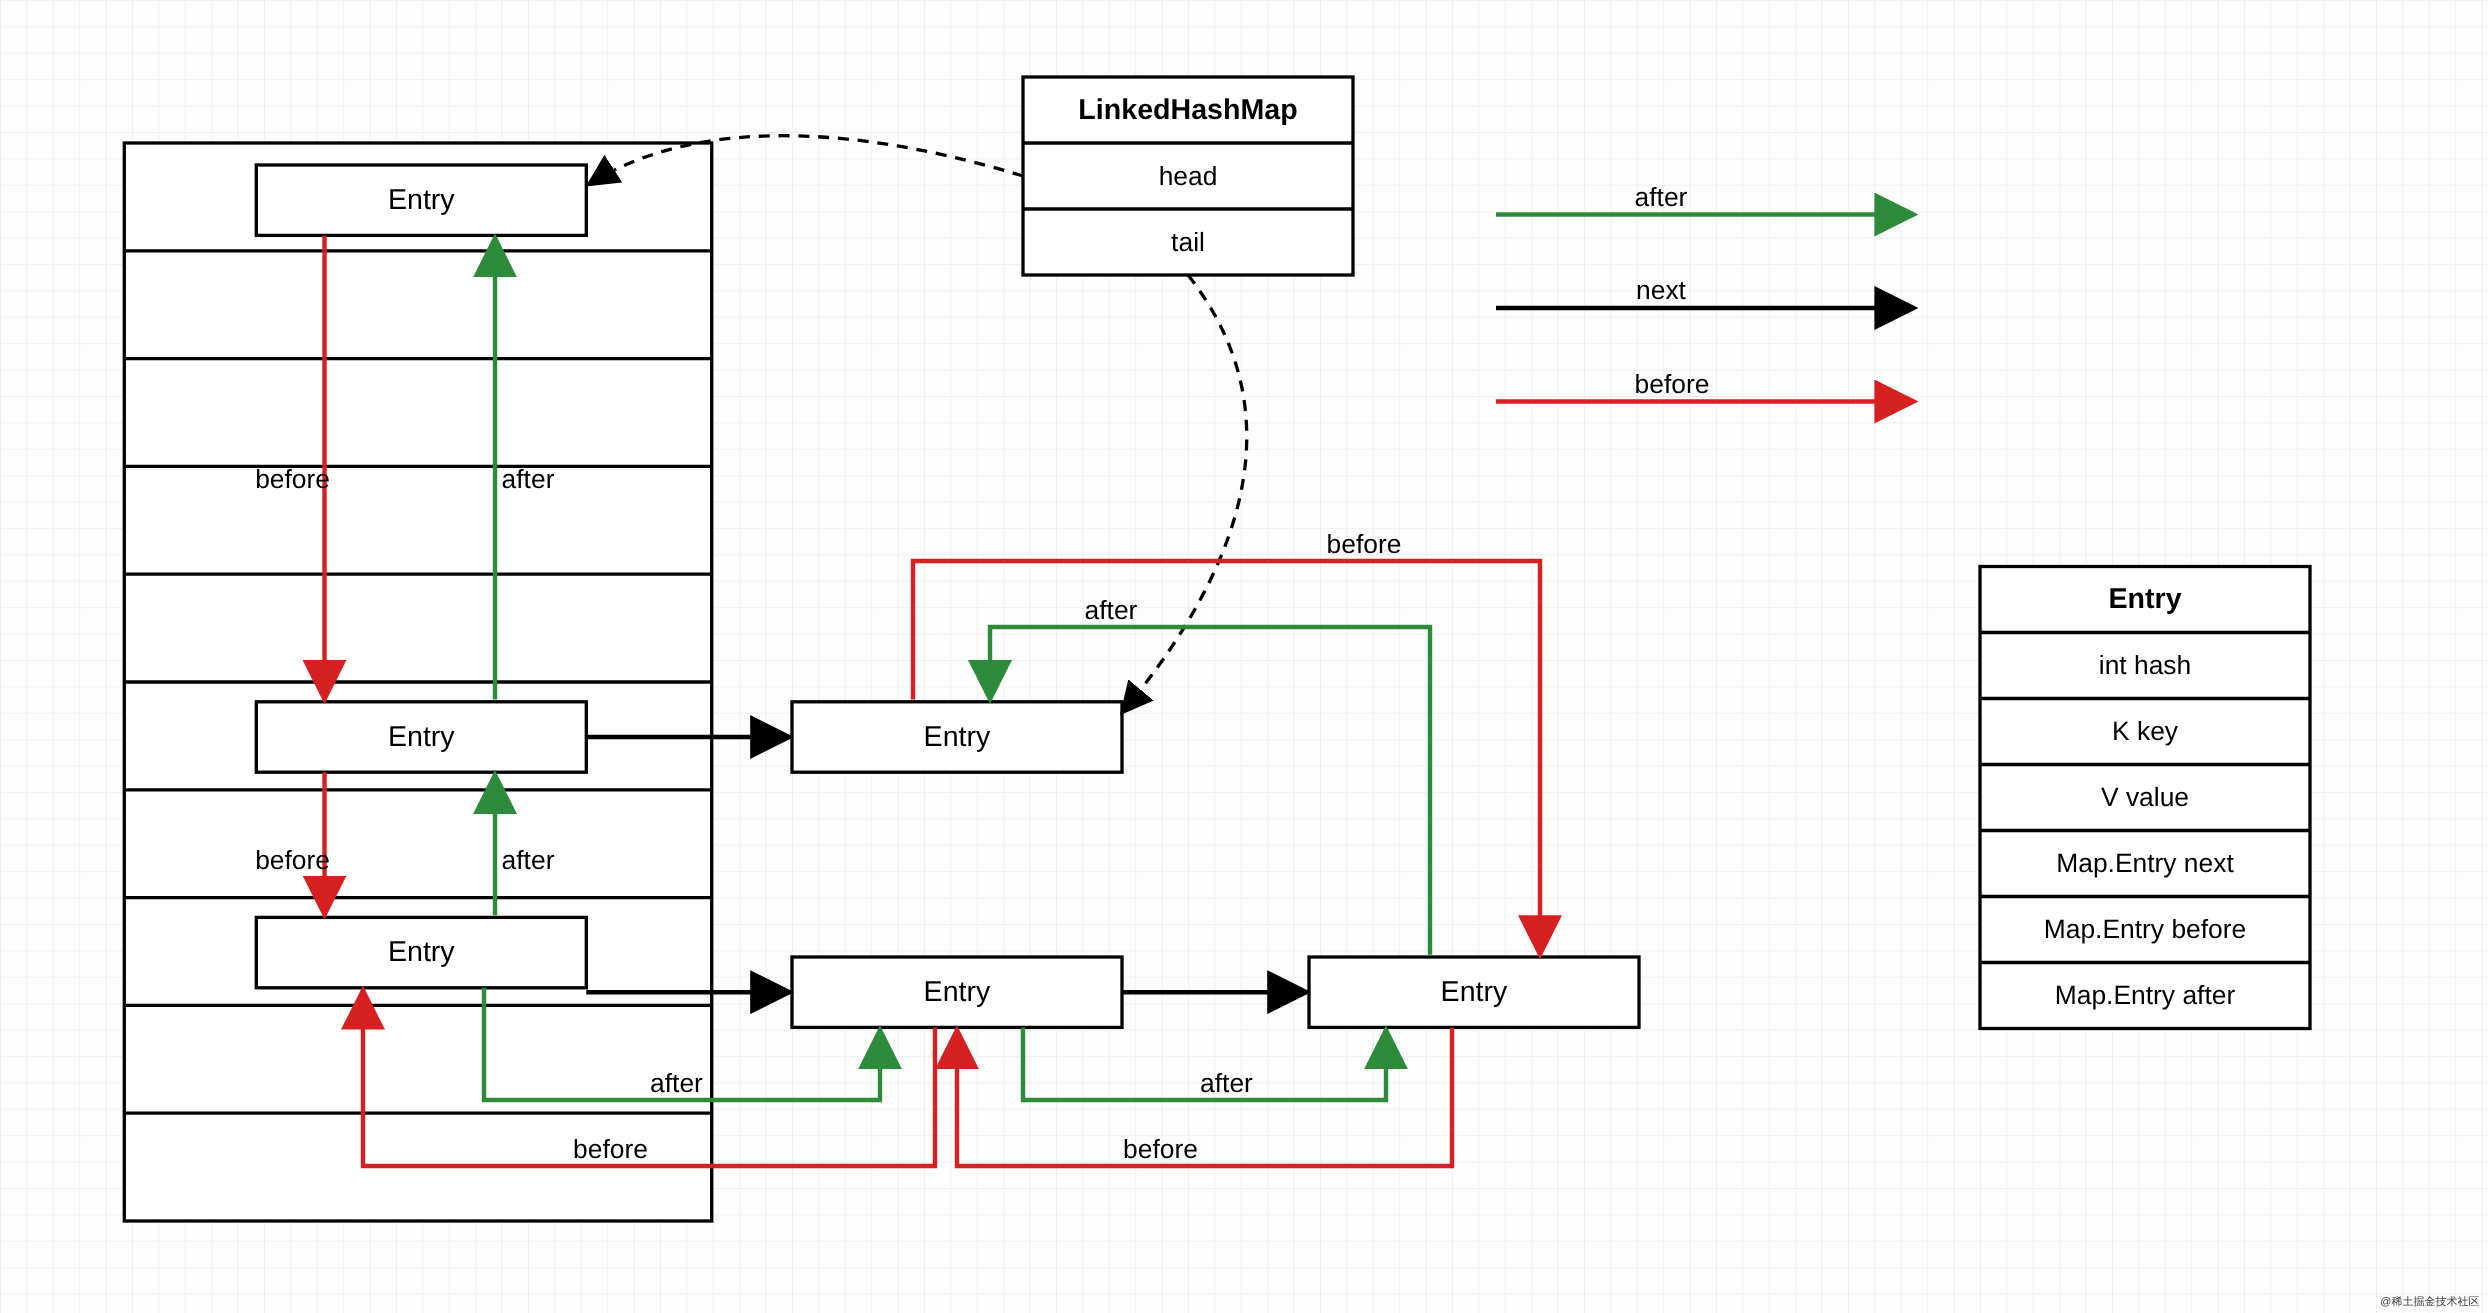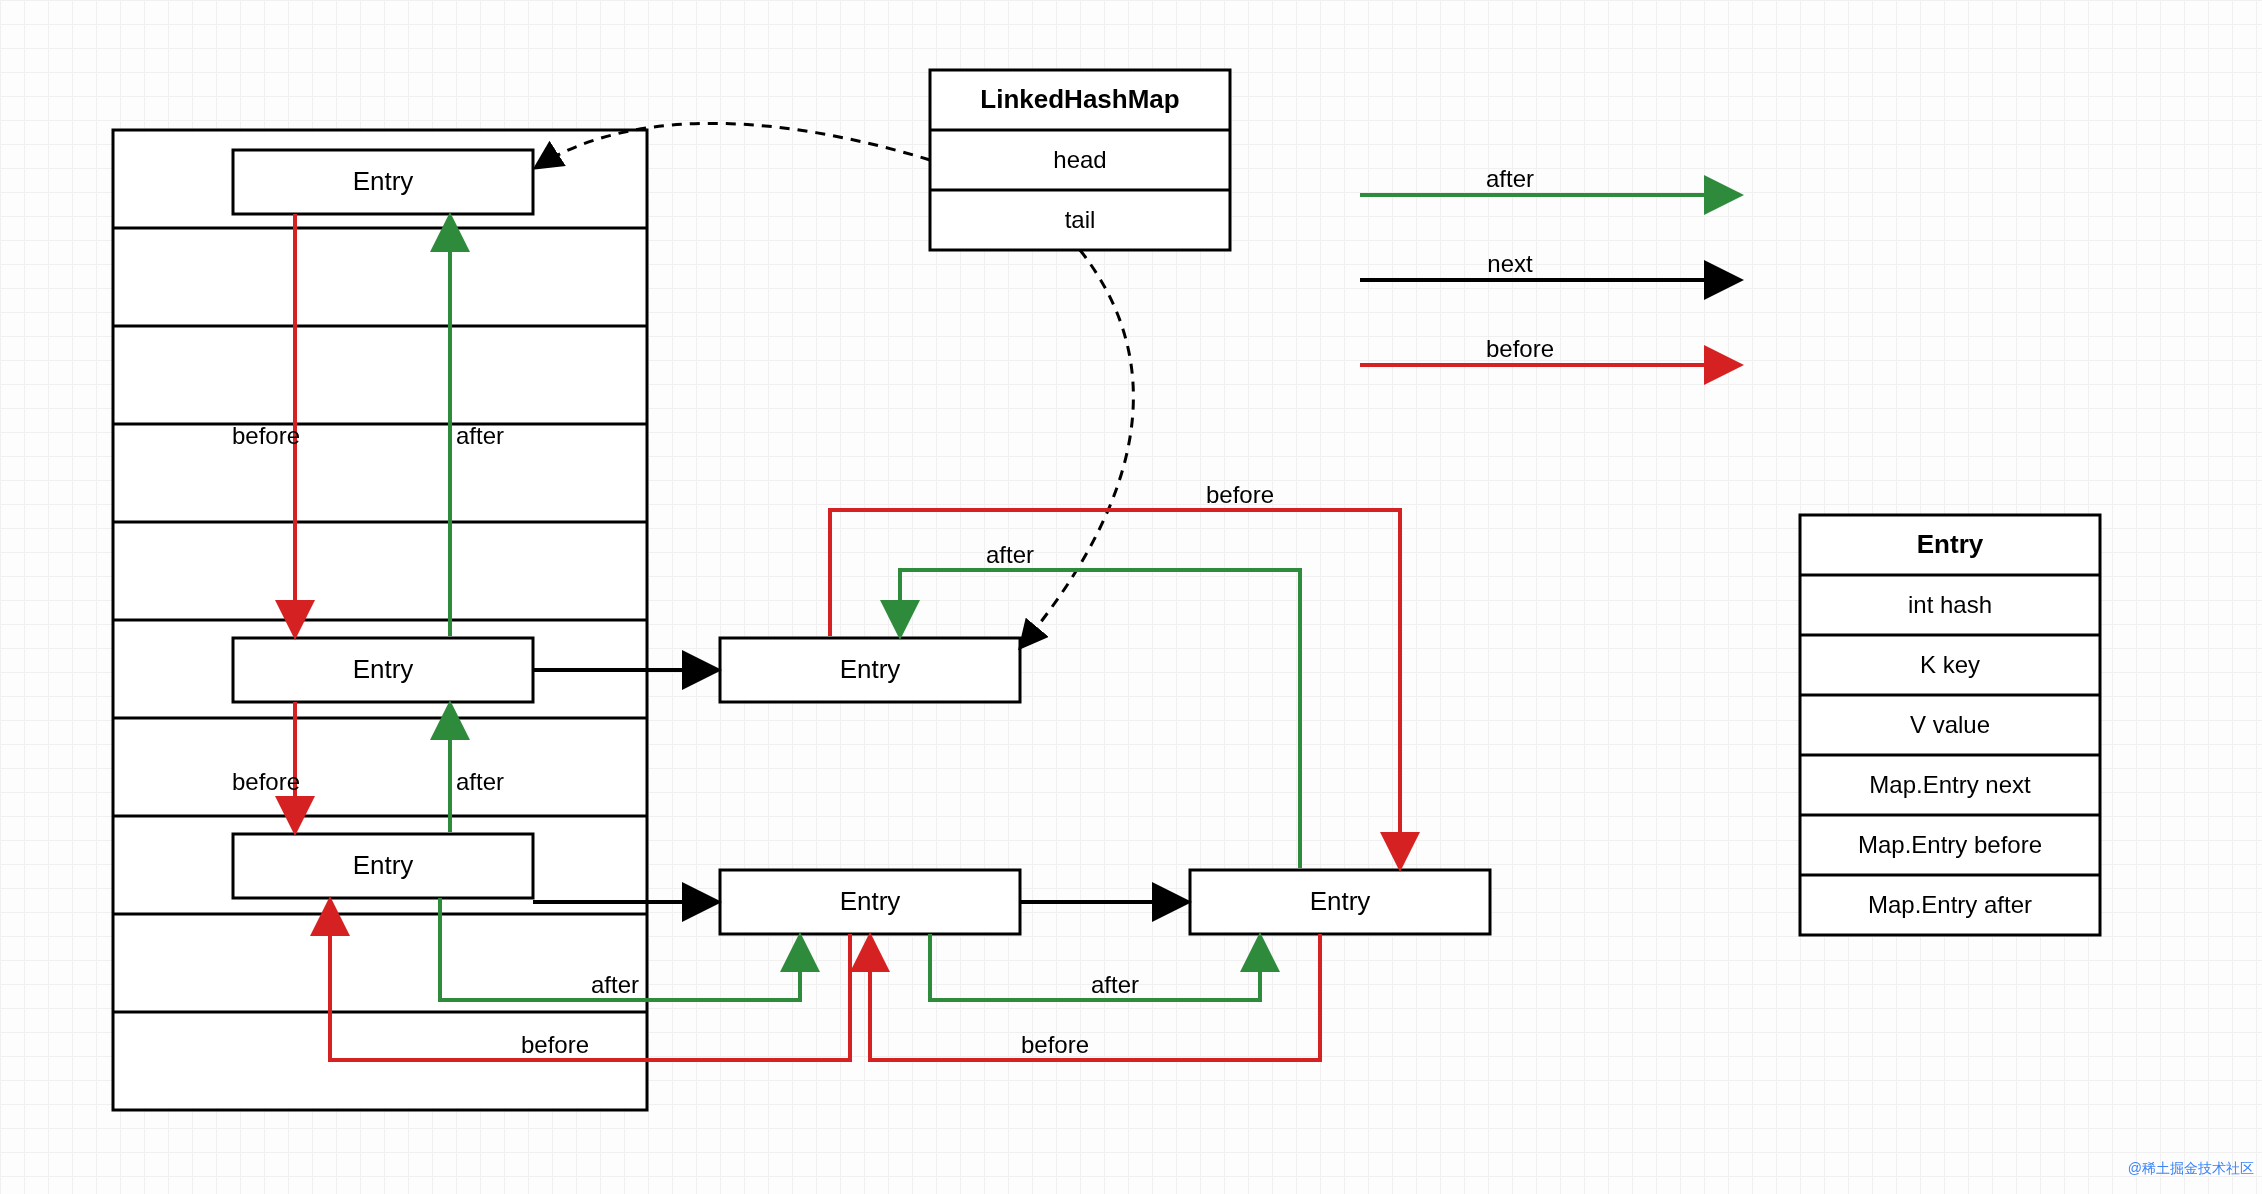--- a/index.html
+++ b/index.html
@@ -10,23 +10,23 @@
     background:
       linear-gradient(to right, #f0f0f0 1px, transparent 1px) 0 0 / 24px 24px,
       linear-gradient(to bottom, #f0f0f0 1px, transparent 1px) 0 0 / 24px 24px,
       #fdfdfd;
     font-family: "Segoe UI", Helvetica, Arial, sans-serif;
   }
   svg { display: block; }
   .watermark {
     position: absolute;
     right: 8px;
-    bottom: 16px;
-    font-size: 14px;
-    color: #3b82f6;
+    bottom: 4px;
+    font-size: 10px;
+    color: #404040;
   }
 </style>
 </head>
 <body>
 
 <svg viewBox="0 0 2262 1194" width="100%" height="100%">
   <defs>
     <marker id="arrow-black" viewBox="0 0 10 10" refX="9" refY="5" markerWidth="10" markerHeight="10" orient="auto-start-reverse">
       <path d="M 0 0 L 10 5 L 0 10 z" fill="#000"></path>
     </marker>

